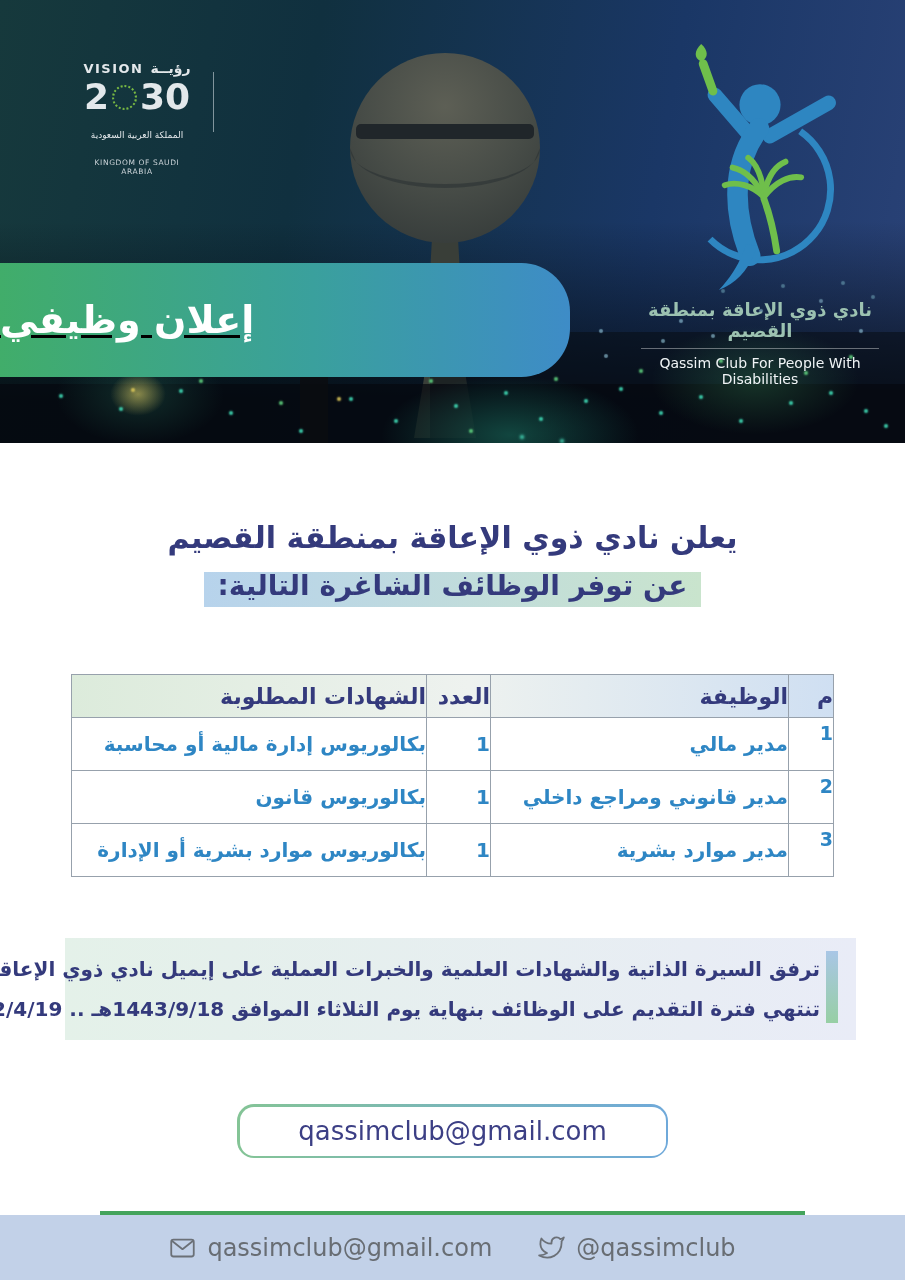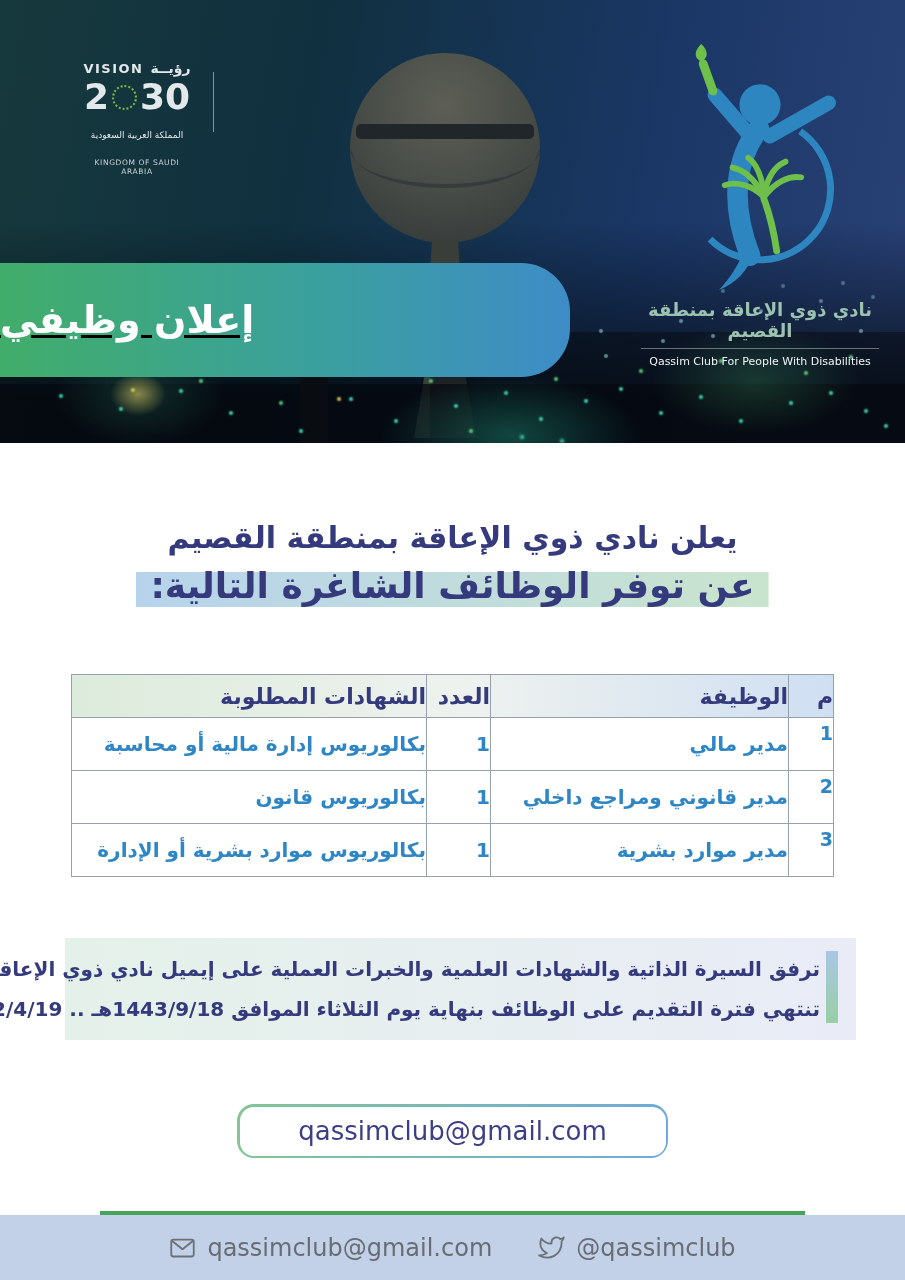--- a/index.html
+++ b/index.html
@@ -54,30 +54,30 @@
   .v-zero{width:25px;height:25px;border:2.5px dotted #79b943;border-radius:50%;box-sizing:border-box;margin:0 1px;}
   .v-sub-ar{font-size:9px;margin-top:15px;}
   .v-sub-en{font-size:7.5px;letter-spacing:0.6px;margin-top:18px;color:#ccd4d9;}
   .logo-divider{position:absolute;left:213px;top:72px;width:1px;height:60px;background:rgba(220,230,235,0.55);}
   .ministry{position:absolute;left:230px;top:56px;width:104px;text-align:center;color:#eef2f4;}
   .m-ar{font-size:15px;font-weight:bold;margin-top:4px;}
   .m-en{font-size:10.5px;margin-top:2px;color:#dde4e8;}
   .club{position:absolute;right:16px;top:42px;width:258px;text-align:center;}
   .club-ar{font-size:18px;font-weight:bold;color:#9cc2b1;margin-top:2px;}
   .club-line{height:1px;background:rgba(255,255,255,0.38);margin:7px 10px 6px;}
-  .club-en{font-size:11px;color:#f0f4f6;}
+  .club-en{font-size:14px;color:#f0f4f6;}
   
   .banner{position:absolute;left:0;top:263px;width:570px;height:114px;box-sizing:border-box;
     border-radius:0 48.5px 48.5px 0;display:flex;align-items:center;
     padding-right:58px;background:linear-gradient(90deg,#41ad6a 0%,#3aa09d 55%,#3e8cc7 100%);text-decoration:underline;}
   .banner-label{color:#ffffff;font-size:38px;font-weight:bold;direction:rtl;}
   
   .intro{position:absolute;left:0;top:520px;width:905px;text-align:center;direction:rtl;color:#343a7c;}
   .intro-1{font-size:30px;font-weight:bold;}
-  .intro-2{display:inline-block;margin-top:9px;font-size:36px;font-weight:bold;line-height:44px;
+  .intro-2{display:inline-block;margin-top:9px;font-size:28px;font-weight:bold;line-height:44px;
     padding:0 14px;background-image:linear-gradient(90deg,#b7d3ec 0%,#c9e4cd 100%);
     background-repeat:no-repeat;background-size:100% 35px;background-position:center bottom 1px;}
   
   .jobs{position:absolute;left:71px;top:674px;width:763px;direction:rtl;}
   .jobs table{width:100%;border-collapse:collapse;table-layout:fixed;}
   .jobs th,.jobs td{border:1px solid #97a1ac;padding:0;text-align:right;}
   .jobs thead tr{background:linear-gradient(90deg,#dcebdb 0%,#eef2ef 52%,#cfdff2 100%);}
   .jobs th{height:42px;font-size:22px;color:#343a7c;font-weight:bold;}
   .jobs td{height:48px;font-size:20px;color:#2e86c4;font-weight:bold;}
   .jobs td.idx{vertical-align:top;padding-top:4px;font-size:19px;}

